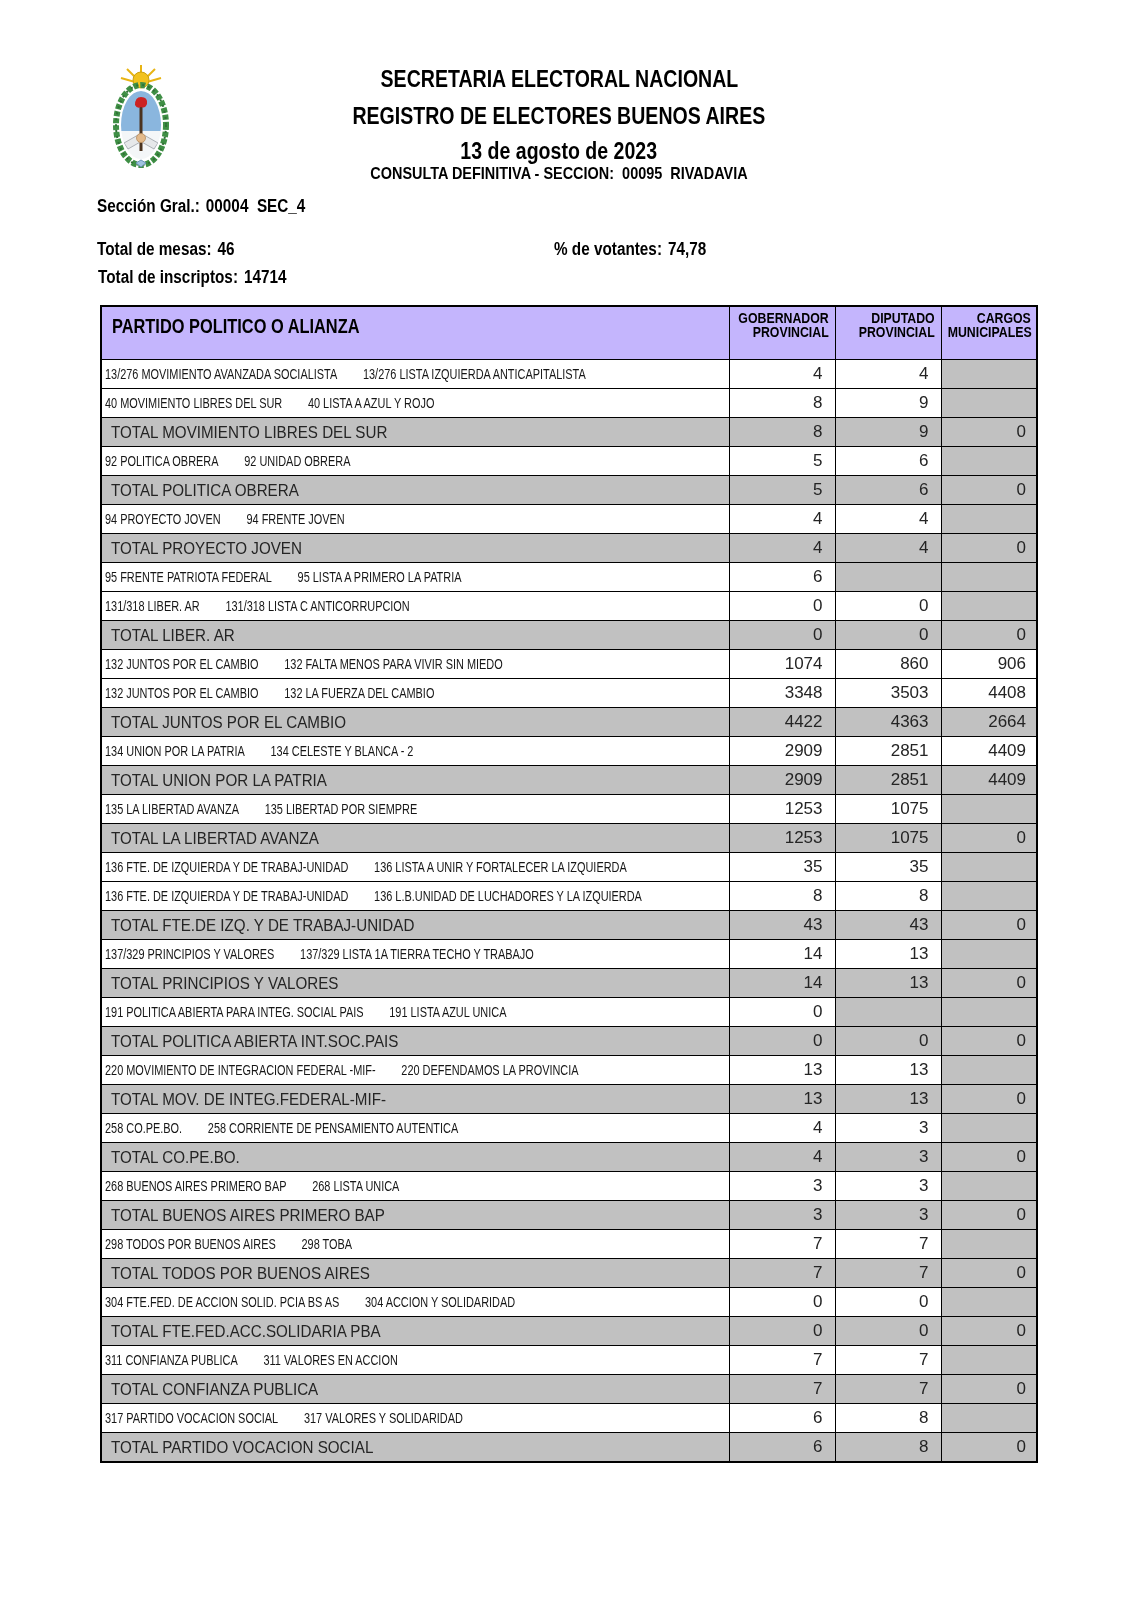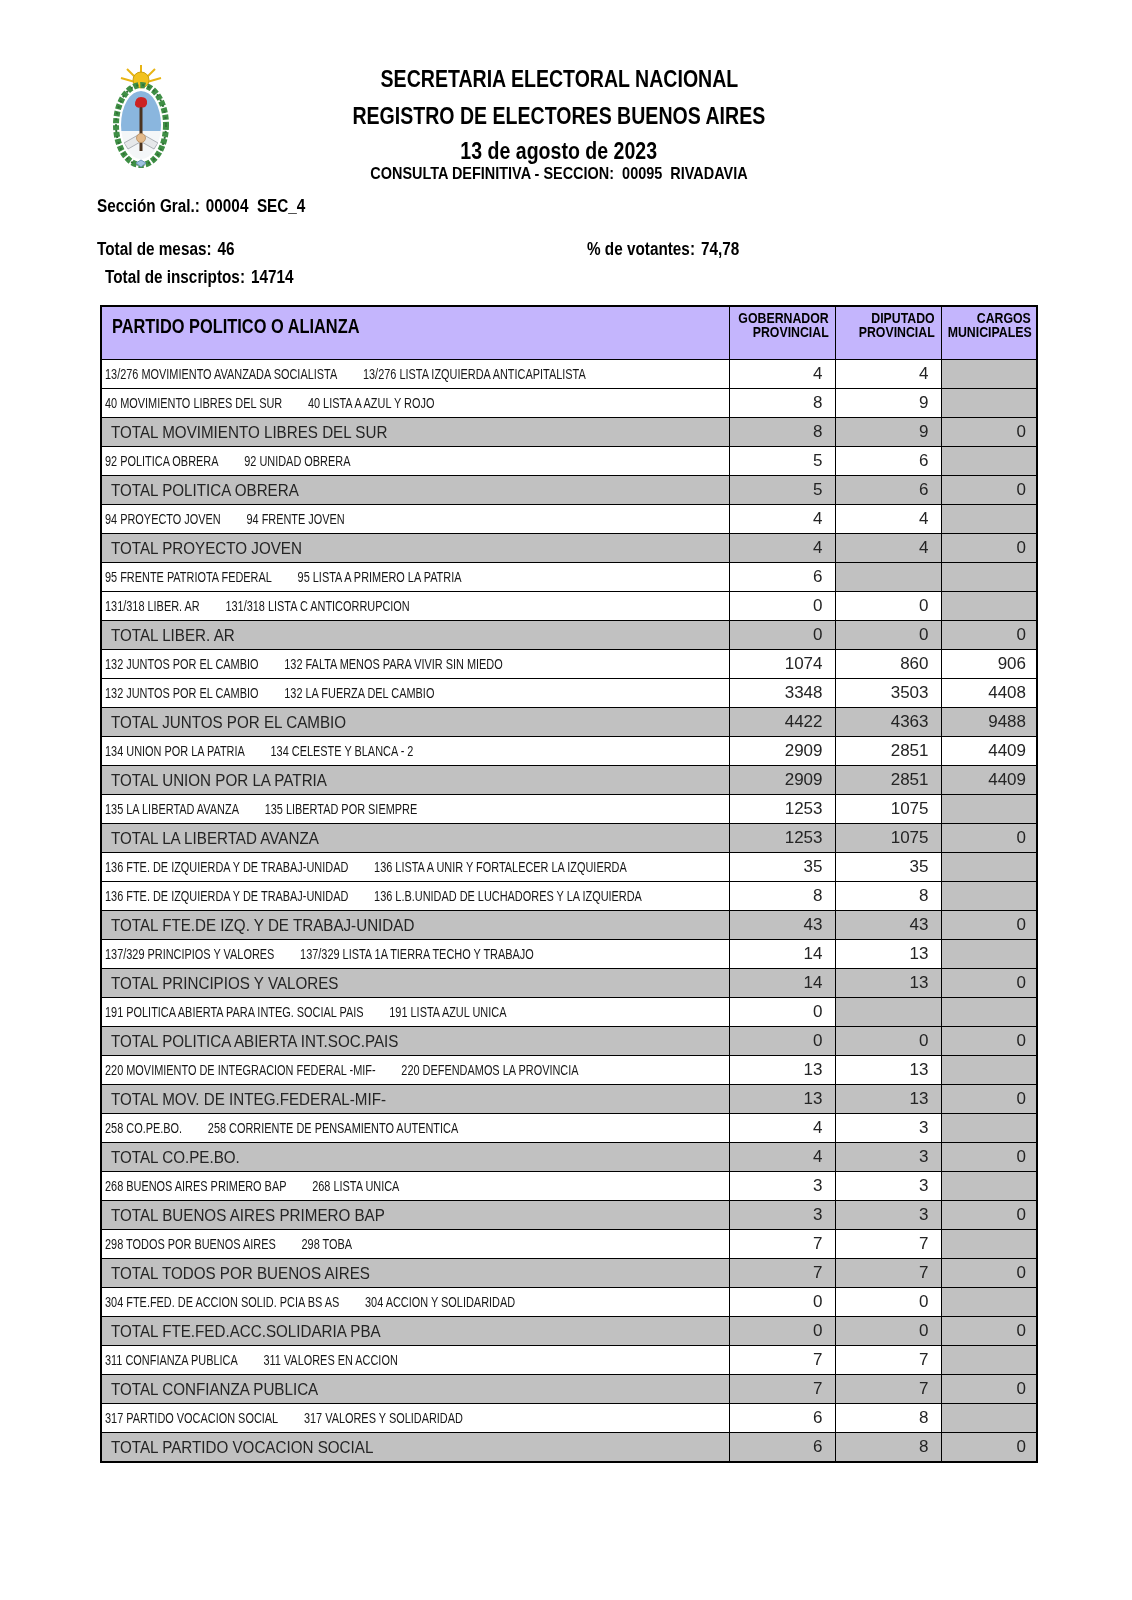--- a/index.html
+++ b/index.html
@@ -21,22 +21,22 @@
   .titleline { position:absolute; left:0; width:1118px; text-align:center; font-weight:bold; }
   .t1 { top:66px;  font-size:23px; }
   .t2 { top:103px; font-size:23px; }
   .t3 { top:138px; font-size:23px;text-align:center; }
   .t4 { top:164px; font-size:17px; }
 
   .infoline { position:absolute; font-weight:bold; font-size:18px; white-space:nowrap; }
   .infoline .val { margin-left:7px; }
   .seccion   { left:97px; top:196px; }
   .mesas     { left:97px; top:239px; }
-  .votantes  { left:587px; top:239px; }
-  .inscript  { left:105px; top:267px; }
+  .votantes  { left:554px; top:239px; }
+  .inscript  { left:98px; top:267px; }
 
   
   table.results {
     position:absolute; left:100px; top:305px; width:936px;
     border-collapse:collapse; table-layout:fixed;
     border:2.5px solid #000;
   }
   .results th, .results td { border:1.5px solid #000; padding:0; overflow:hidden; }
   .results thead th { height:45px; vertical-align:top; background:#c4b5fd; }
   th.party-h { text-align:left; padding:7px 0 0 10px; font-size:21px; font-weight:bold; }
@@ -205,21 +205,21 @@
       <tr class="list">
         <td class="party"><span class="cxl rowtext s78"><span>132 JUNTOS POR EL CAMBIO</span><span class="listname">132 LA FUERZA DEL CAMBIO</span></span></td>
         <td class="num c0">3348</td>
         <td class="num c1">3503</td>
         <td class="num c2">4408</td>
       </tr>
       <tr class="total">
         <td class="party"><span class="cxl rowtext s92">TOTAL JUNTOS POR EL CAMBIO</span></td>
         <td class="num c0">4422</td>
         <td class="num c1">4363</td>
-        <td class="num c2">9488</td>
+        <td class="num c2">2664</td>
       </tr>
       <tr class="list">
         <td class="party"><span class="cxl rowtext s78"><span>134 UNION POR LA PATRIA</span><span class="listname">134 CELESTE Y BLANCA - 2</span></span></td>
         <td class="num c0">2909</td>
         <td class="num c1">2851</td>
         <td class="num c2">4409</td>
       </tr>
       <tr class="total">
         <td class="party"><span class="cxl rowtext s92">TOTAL UNION POR LA PATRIA</span></td>
         <td class="num c0">2909</td>

